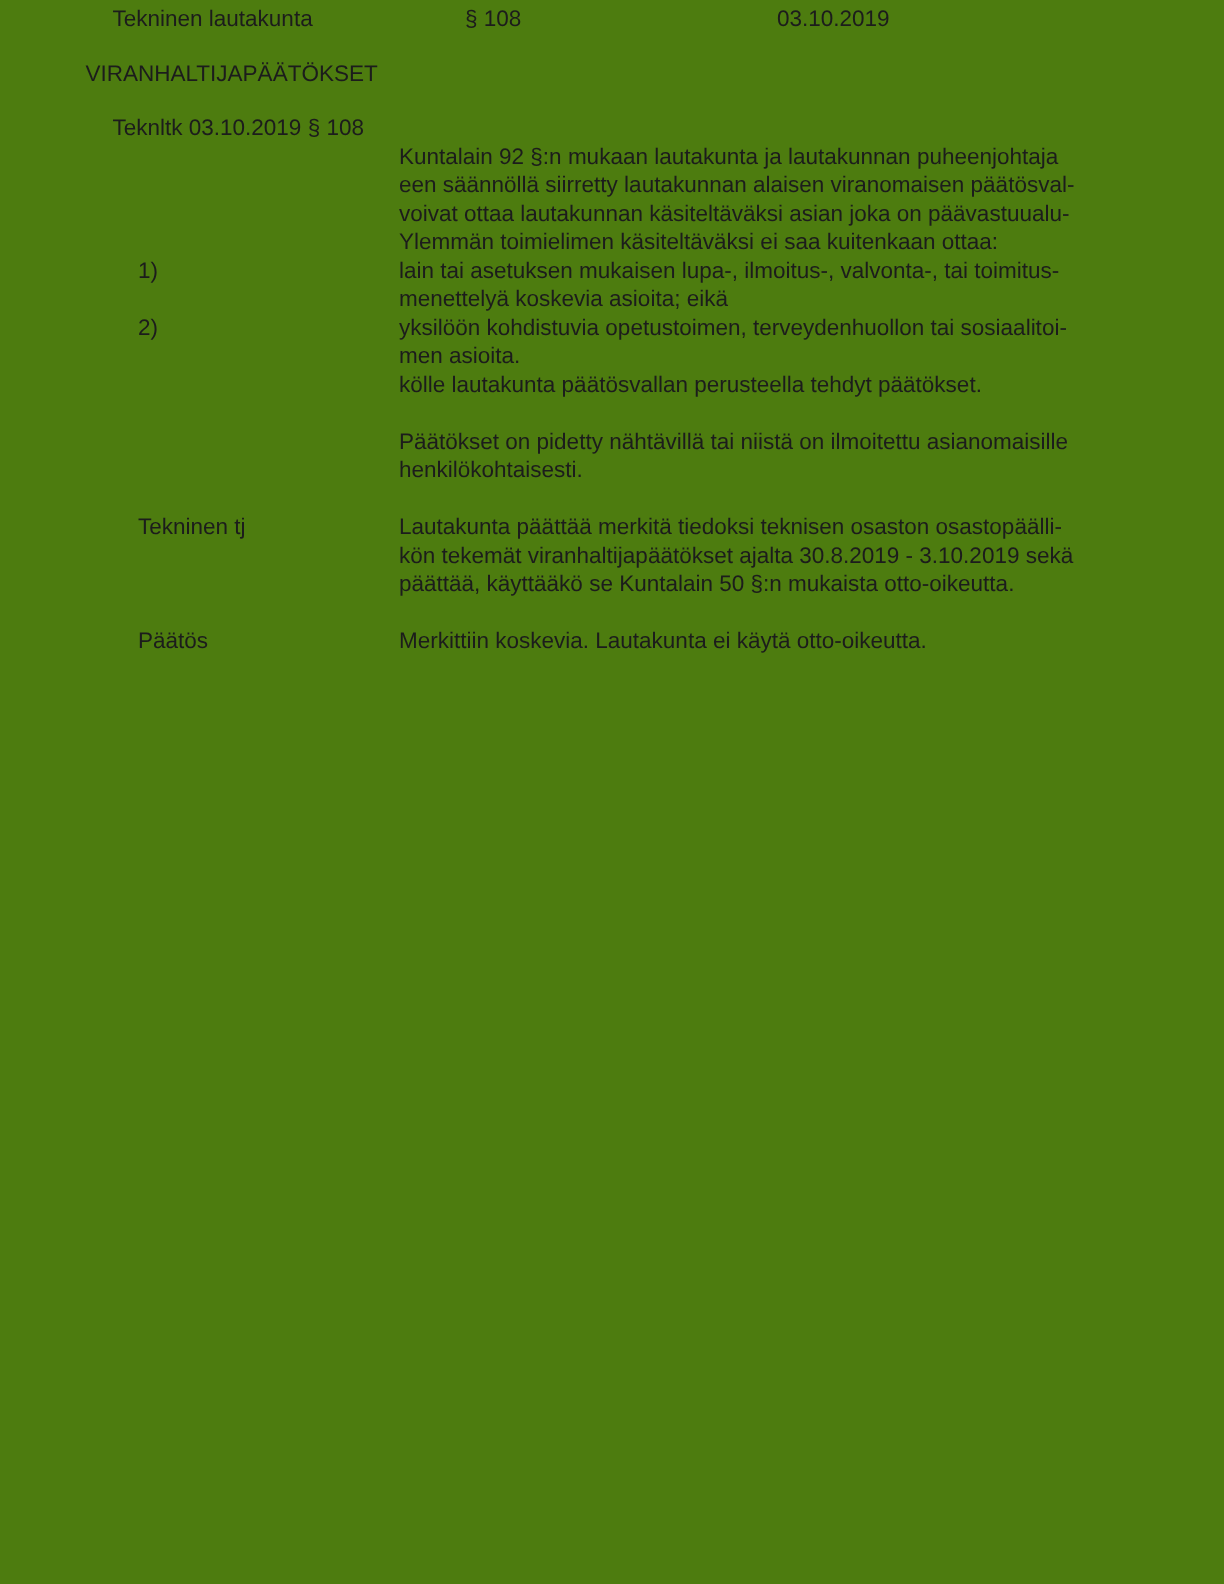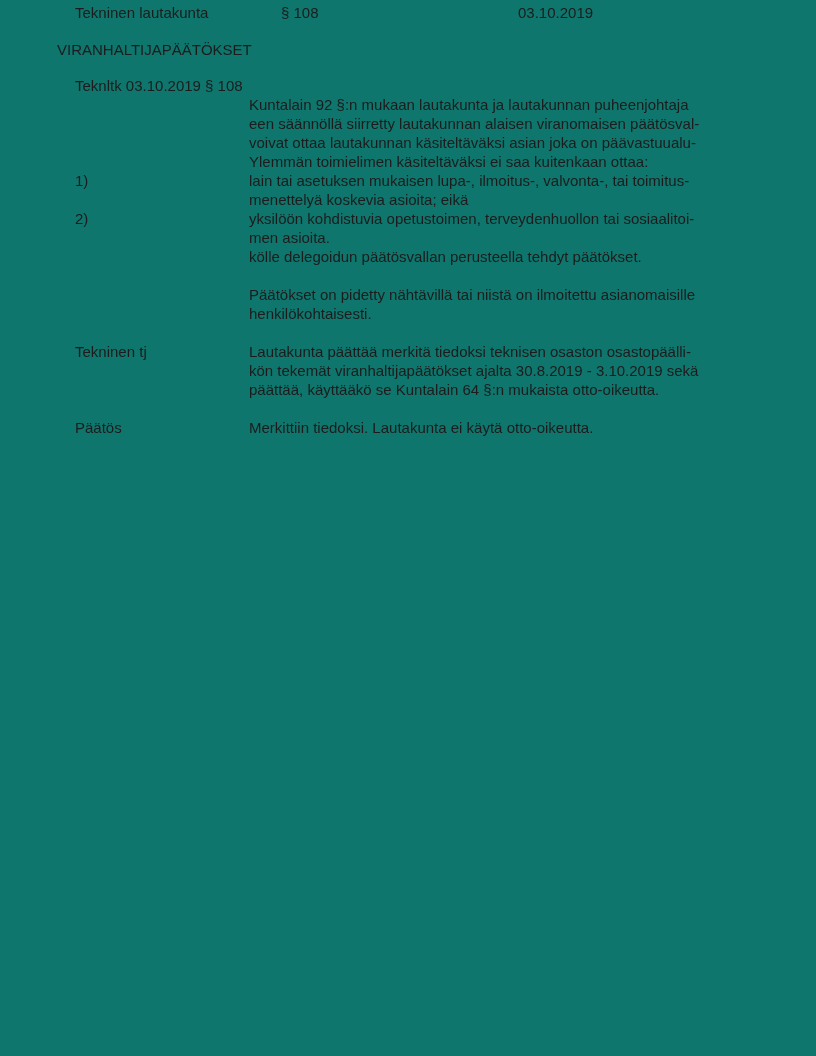--- a/index.html
+++ b/index.html
@@ -4,30 +4,30 @@
 <style>
   html, body {
     margin: 0;
     padding: 0;
     background: #ffffff;
   }
   .page {
     position: relative;
     width: 816px;
     height: 1056px;
-    background: #0f766e;
+    background: #4d7c0f;
     font-family: "Liberation Sans", sans-serif;
     font-size: 15px;
     line-height: 19px;
     color: #1c1c1c;
     overflow: hidden;
   }
   .hdr-cell { position: absolute; top: 3px; white-space: nowrap; }
   .hdr-committee { left: 75px; }
-  .hdr-section  { left: 281px; }
+  .hdr-section  { left: 310px; }
   .hdr-date     { left: 518px; }
   .doc-title {
     position: absolute;
     top: 40px;
     left: 57px;
     white-space: nowrap;
   }
   .section-ref {
     position: absolute;
     top: 76px;
@@ -36,20 +36,21 @@
   }
   .body-block {
     position: absolute;
     top: 95px;
     left: 0;
     right: 0;
   }
   .para {
     position: relative;
     padding-left: 249px;
+    margin-left: 17px;
   }
   .para.gap { margin-top: 19px; }
   .para .side-label {
     position: absolute;
     left: 75px;
     top: 0;
     white-space: nowrap;
   }
   .text-line { white-space: nowrap; }
 </style>
@@ -81,34 +82,34 @@
       <div class="text-line">menettelyä koskevia asioita; eikä</div>
     </div>
 
     <div class="para">
       <span class="side-label">2)</span>
       <div class="text-line">yksilöön kohdistuvia opetustoimen, terveydenhuollon tai sosiaalitoi-</div>
       <div class="text-line">men asioita.</div>
     </div>
 
     <div class="para">
-      <div class="text-line">kölle delegoidun päätösvallan perusteella tehdyt päätökset.</div>
+      <div class="text-line">kölle lautakunta päätösvallan perusteella tehdyt päätökset.</div>
     </div>
 
     <div class="para gap">
       <div class="text-line">Päätökset on pidetty nähtävillä tai niistä on ilmoitettu asianomaisille</div>
       <div class="text-line">henkilökohtaisesti.</div>
     </div>
 
     <div class="para gap">
       <span class="side-label">Tekninen tj</span>
       <div class="text-line">Lautakunta päättää merkitä tiedoksi teknisen osaston osastopäälli-</div>
       <div class="text-line">kön tekemät viranhaltijapäätökset ajalta 30.8.2019 - 3.10.2019 sekä</div>
-      <div class="text-line">päättää, käyttääkö se Kuntalain 64 §:n mukaista otto-oikeutta.</div>
+      <div class="text-line">päättää, käyttääkö se Kuntalain 50 §:n mukaista otto-oikeutta.</div>
     </div>
 
     <div class="para gap">
       <span class="side-label">Päätös</span>
-      <div class="text-line">Merkittiin tiedoksi. Lautakunta ei käytä otto-oikeutta.</div>
+      <div class="text-line">Merkittiin koskevia. Lautakunta ei käytä otto-oikeutta.</div>
     </div>
 
   </div>
 </div>
 
 </body></html>

